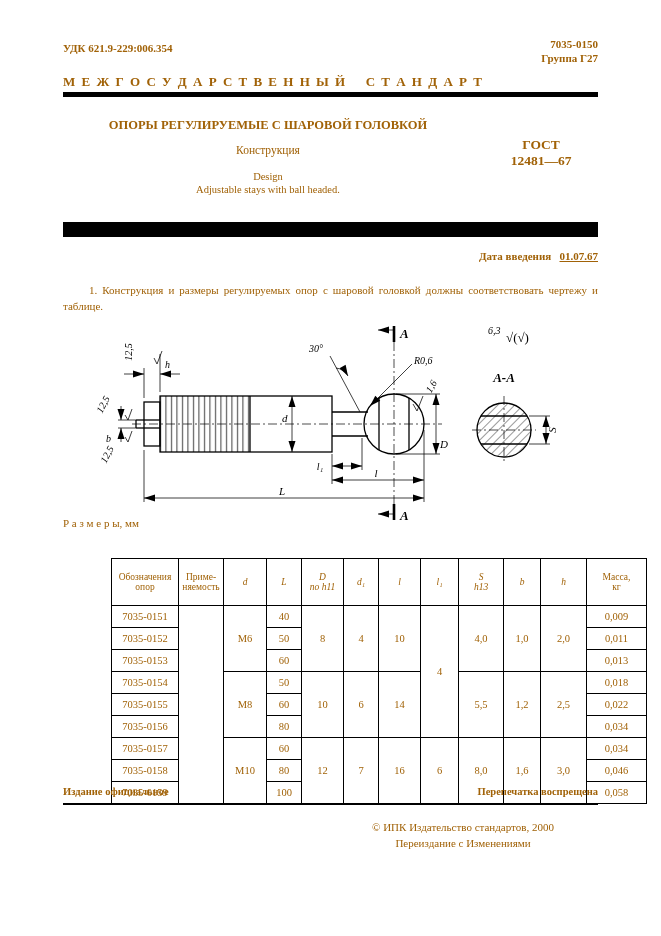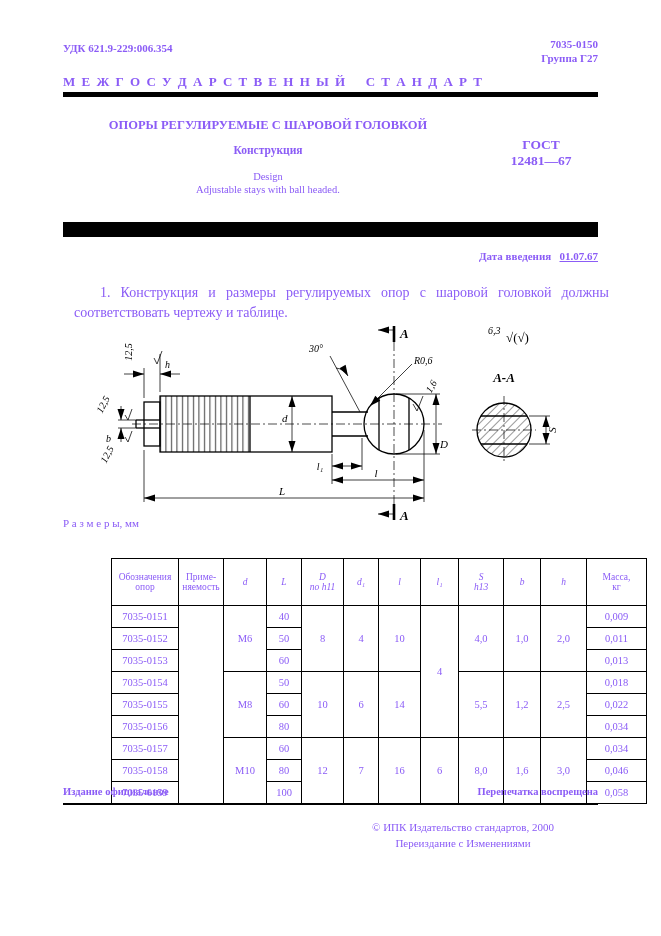--- a/index.html
+++ b/index.html
@@ -1,39 +1,39 @@
 <!DOCTYPE html>
 <html><head>
 <meta charset="utf-8">
 <style>
   html,body { margin:0; padding:0; background:#ffffff; }
   .page {
     position:relative; width:661px; height:936px; background:#fff;
-    font-family:"Liberation Serif", serif; color:#8b5cf6; overflow:hidden;
+    font-family:"Liberation Serif", serif; color:#a16207; overflow:hidden;
   }
   .abs { position:absolute; }
 
   .udk { left:63px; top:42px; font-size:11px; font-weight:bold; }
   .docnum { right:63px; top:38px; font-size:11px; font-weight:bold; text-align:right; line-height:1.25; }
 
   .banner { left:63px; top:74px; width:535px; font-size:13px; font-weight:bold; white-space:pre; letter-spacing:1.5px; }
   .banner-bar { left:63px; top:92px; width:535px; height:5px; background:#000; }
 
   .main-title { left:63px; top:118px; width:410px; text-align:center; font-size:12.5px; font-weight:bold; }
-  .subtitle { left:63px; top:144px; width:410px; text-align:center; font-size:11.5px; font-weight:bold; }
+  .subtitle { left:63px; top:144px; width:410px; text-align:center; font-size:11.5px; font-weight:normal; }
   .title-en { left:63px; top:170px; width:410px; text-align:center; font-size:10.5px; line-height:1.25; }
 
   .gost-block { right:55px; top:137px; width:130px; text-align:center; font-size:13.5px; font-weight:bold; line-height:1.2; }
 
   .redacted-bar { left:63px; top:222px; width:535px; height:15px; background:#000; }
 
   .date-line { right:63px; top:250px; font-size:11px; font-weight:bold; }
   .date-line .dv { text-decoration:underline; }
 
-  .para { left:74px; top:283px; width:535px; font-size:14px; line-height:1.45; text-align:justify; text-indent:26px; }
+  .para { left:63px; top:283px; width:535px; font-size:11px; line-height:1.45; text-align:justify; text-indent:26px; }
 
   .drawing { left:92px; top:318px; width:474px; height:215px; }
 
   .tbl-caption { left:63px; top:517px; width:535px; text-align:left; font-size:11px; }
 
   .dims { left:63px; top:558px;padding-left:48px; }
   table.dtbl { border-collapse:collapse; table-layout:fixed; width:535px; border:1.5px solid #000; }
   table.dtbl th, table.dtbl td { border:1px solid #000; text-align:center; vertical-align:middle; padding:1px 2px; font-size:10.5px; }
   table.dtbl thead th { font-weight:normal; font-size:9.5px; white-space:pre-line; height:44px; }
   table.dtbl tbody td { height:19px; }

